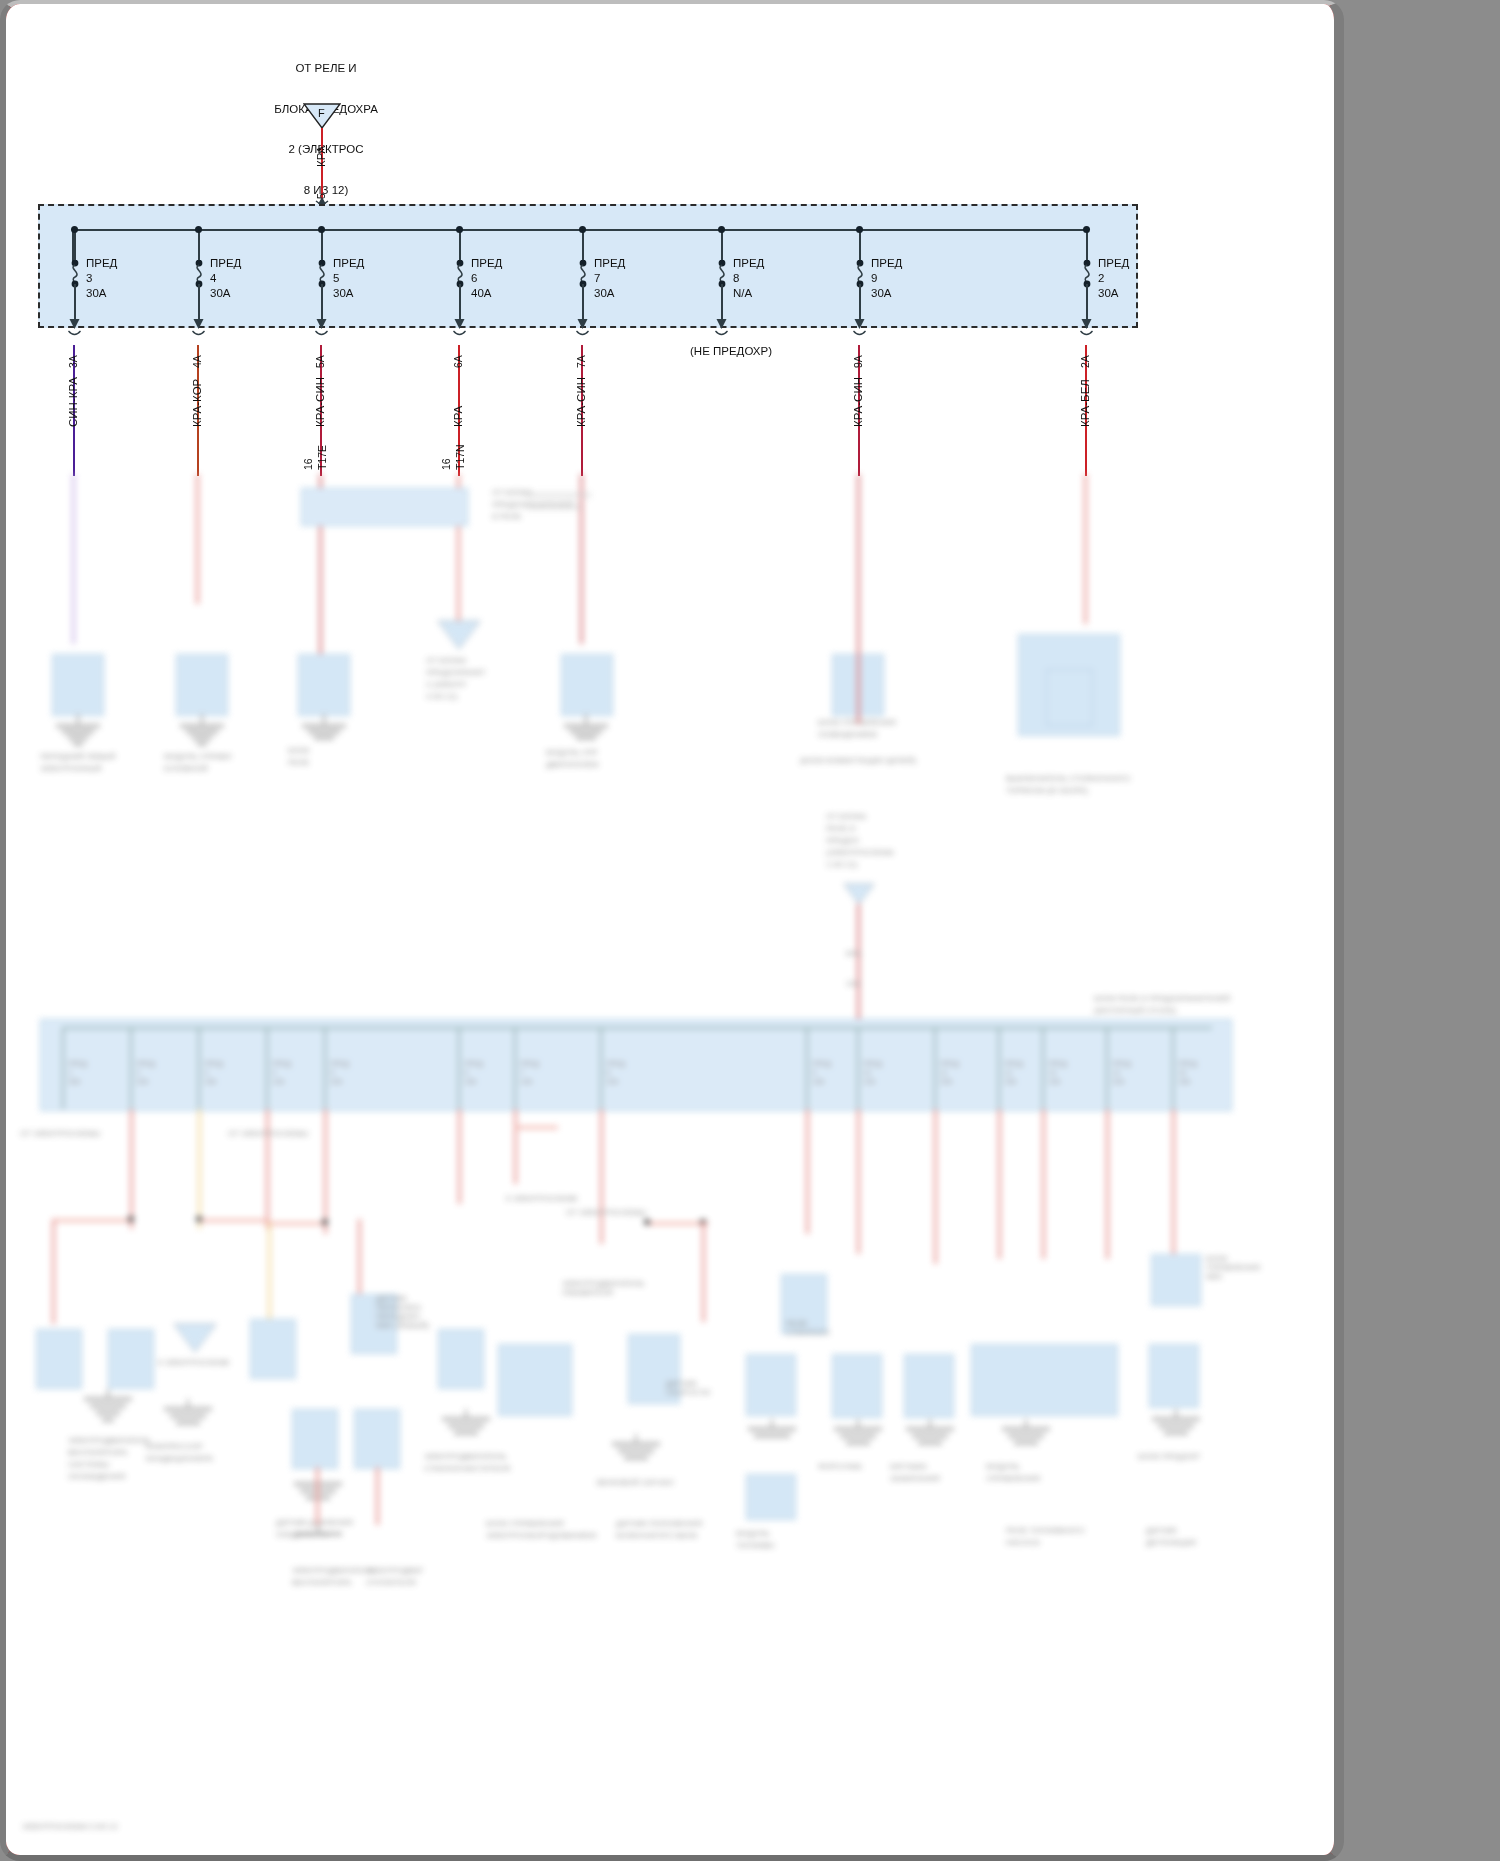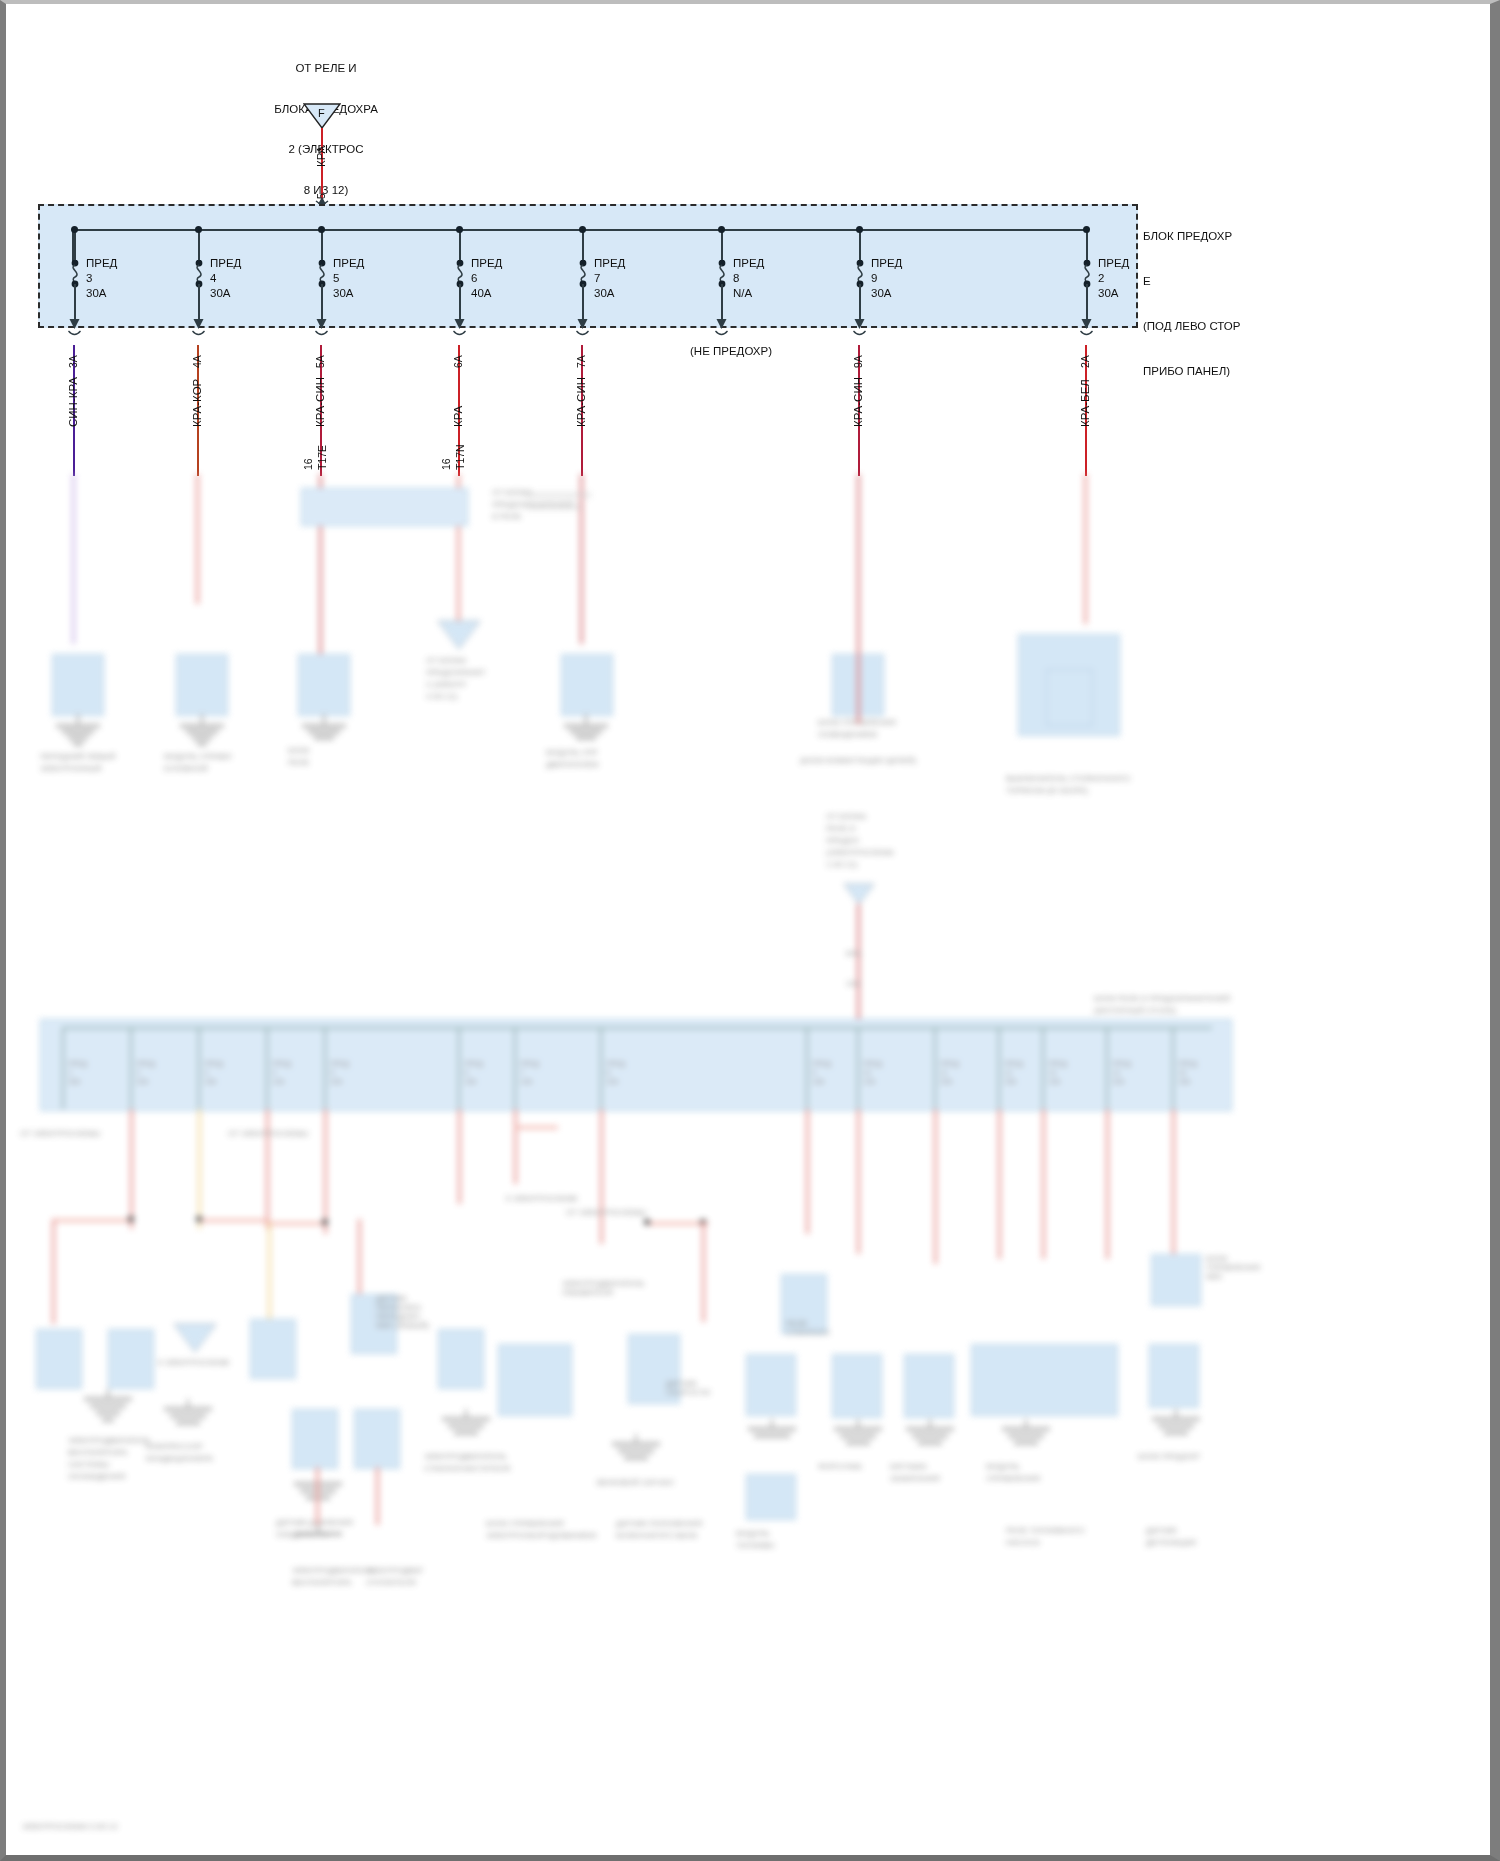--- a/index.html
+++ b/index.html
@@ -1,28 +1,29 @@
 <!DOCTYPE html>
 <html><head>
 <meta charset="utf-8">
 <title>Wiring Diagram</title>
 <style>
   html,body{margin:0;padding:0;background:#8c8c8c;}
   body{font-family:"Liberation Sans","DejaVu Sans",sans-serif;}
 
   #page{
     position:relative;
-    width:1500px;height:1861px;
+    width:1344px;height:1861px;
     background:#b91c1c;
     overflow:hidden;
     box-sizing:border-box;
     border-left:6px solid #7d7d7d;
     border-right:10px solid #7d7d7d;
     border-top:4px solid #bdbdbd;
     border-bottom:6px solid #6f6f6f;
+    border-radius:20px;
   }
   #canvas{position:absolute;left:0;top:0;width:1484px;height:1851px;background:#fff;}
 
   
   .txt{position:absolute;font-size:11.5px;color:#111;line-height:13.5px;white-space:pre;}
   .txt.c{text-align:center;}
   .vert{position:absolute;font-size:11.5px;color:#111;white-space:nowrap;
         transform-origin:0 0;transform:rotate(-90deg);}
 
   
@@ -100,26 +101,20 @@
       <path d="M1,7 q6,6 12,0" stroke="#2f3d45" stroke-width="1.3" fill="none"></path>
     </svg>
   </div>
 
   <div class="fuseblock" style="left:32px;top:200px;width:1100px;height:124px;"></div>
 
   <div class="busbar" style="left:66px;top:225px;width:1016px;height:1.8px;"></div>
   <div class="vline" style="left:66px;top:225px;height:34px;"></div>
   <div class="vline" style="left:1080px;top:225px;height:34px;"></div>
 
-  <div class="txt" style="left:1137px;top:195px;width:180px;line-height:15px;">
-    <div>БЛОК ПРЕДОХР</div>
-    <div>Е</div>
-    <div>(ПОД ЛЕВО СТОР</div>
-    <div>ПРИБО ПАНЕЛ)</div>
-  </div>
 
   <div id="fuses">
         <div class="vline" style="left: 68px; top: 225px; height: 31px;"></div>
         <div class="dot" style="left: 65.2px; top: 222px;"></div>
         <div class="fusewrap" style="left: 61px; top: 256px;"><svg width="16" height="28" viewBox="0 0 16 28">
        <circle cx="8" cy="3" r="3.4" fill="#14202a"></circle>
        <path d="M8,5 C1,8 15,13 8,17 C4,19 8,22 8,24" stroke="#2f3d45" stroke-width="1.5" fill="none"></path>
        <circle cx="8" cy="24" r="3.4" fill="#14202a"></circle>
      </svg></div>
         <div class="txt" style="left: 80px; top: 252px; line-height: 15px;"><div>ПРЕД</div><div>3</div><div>30A</div></div>

